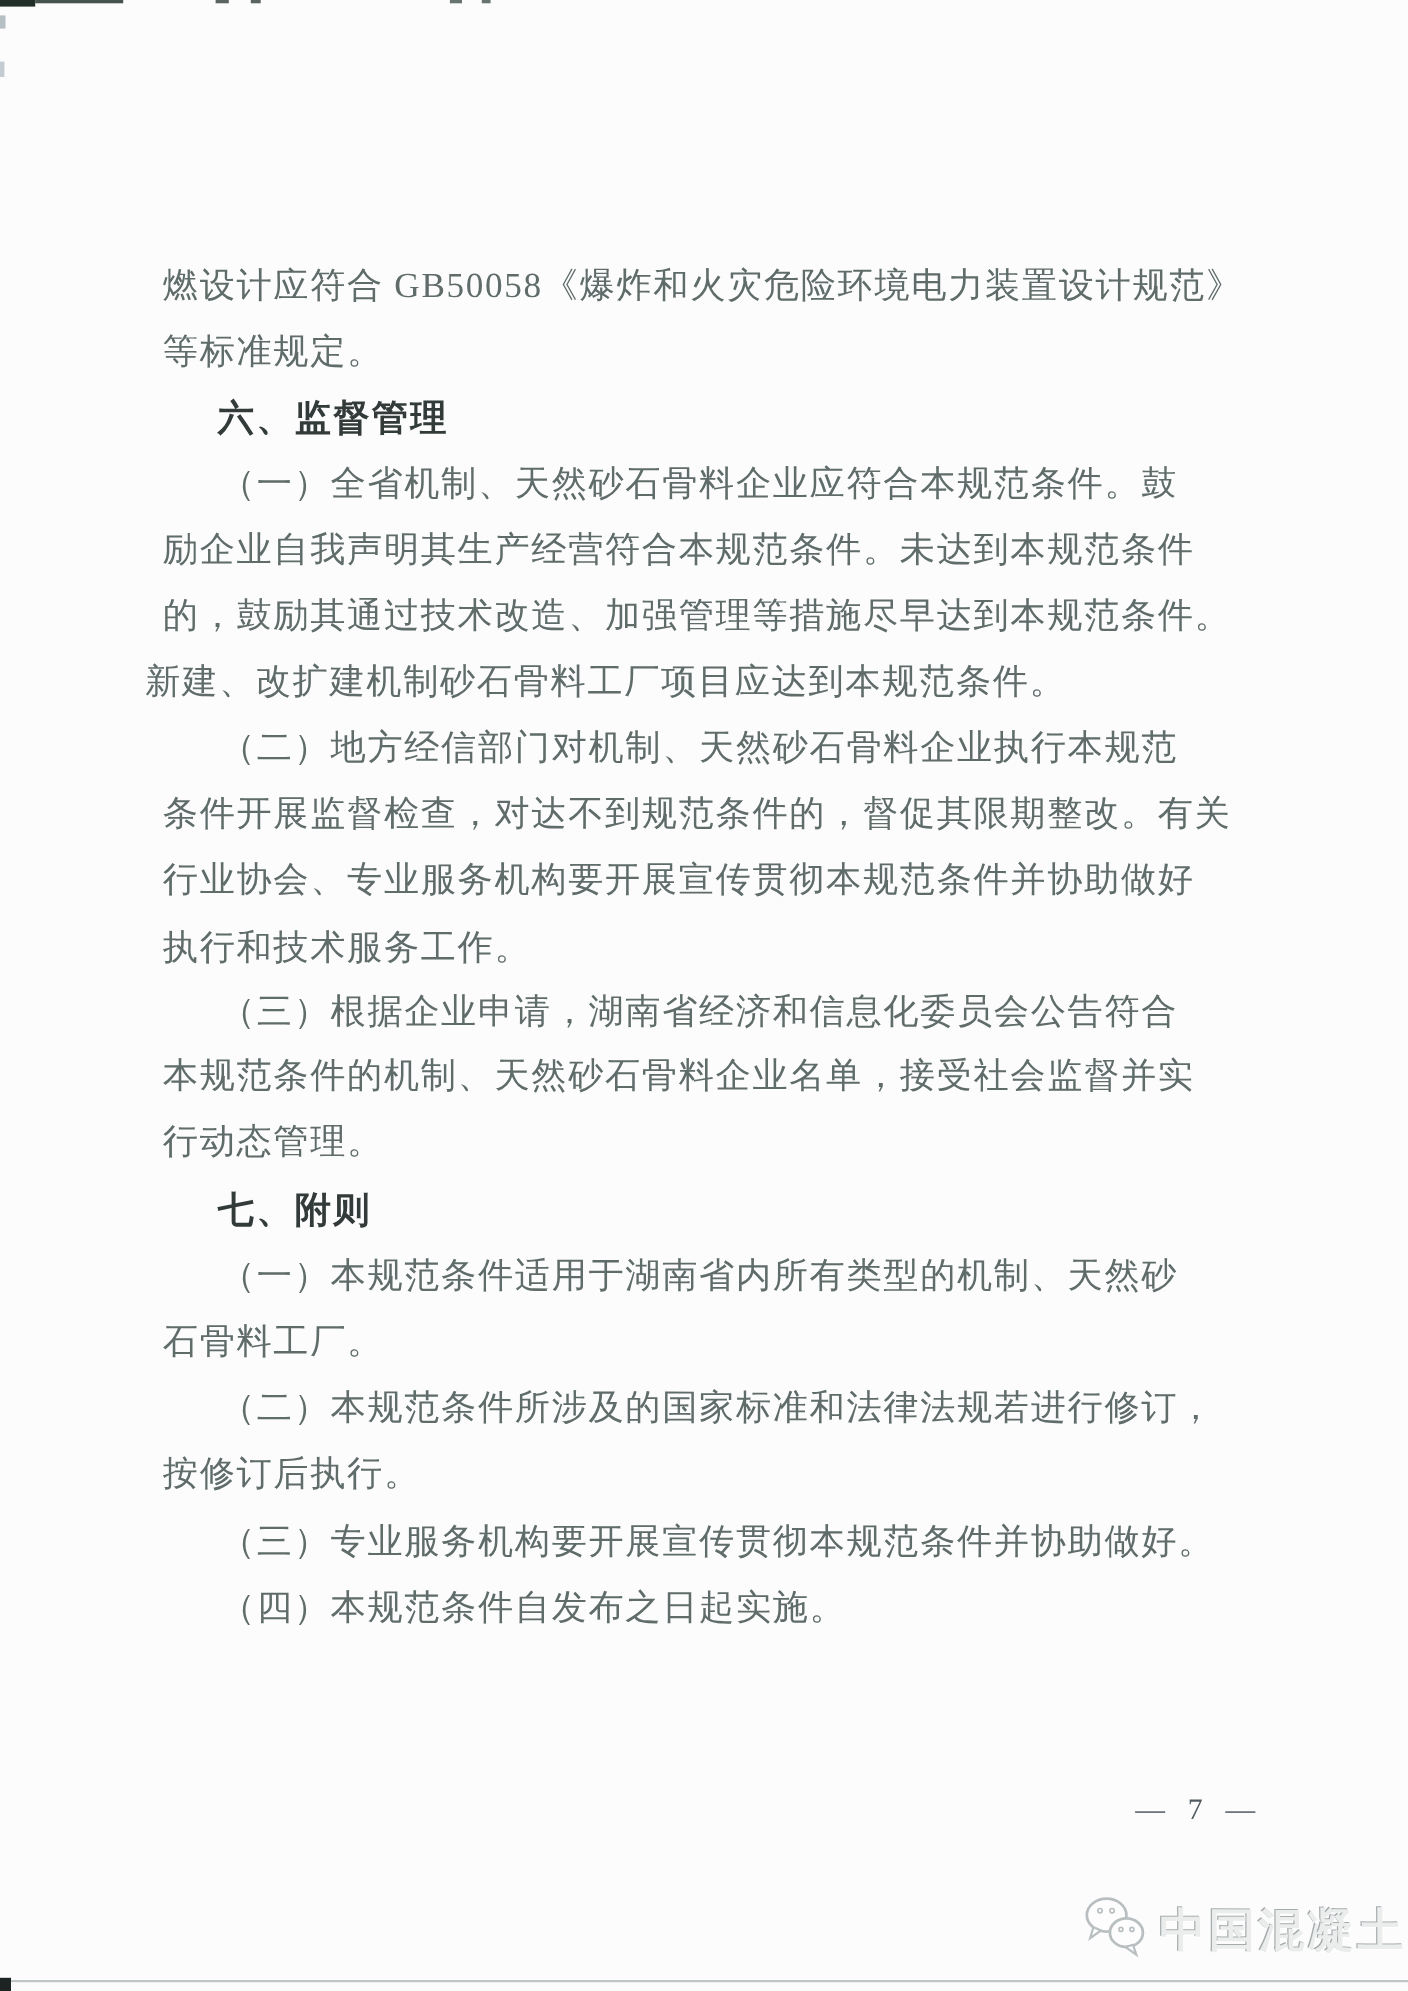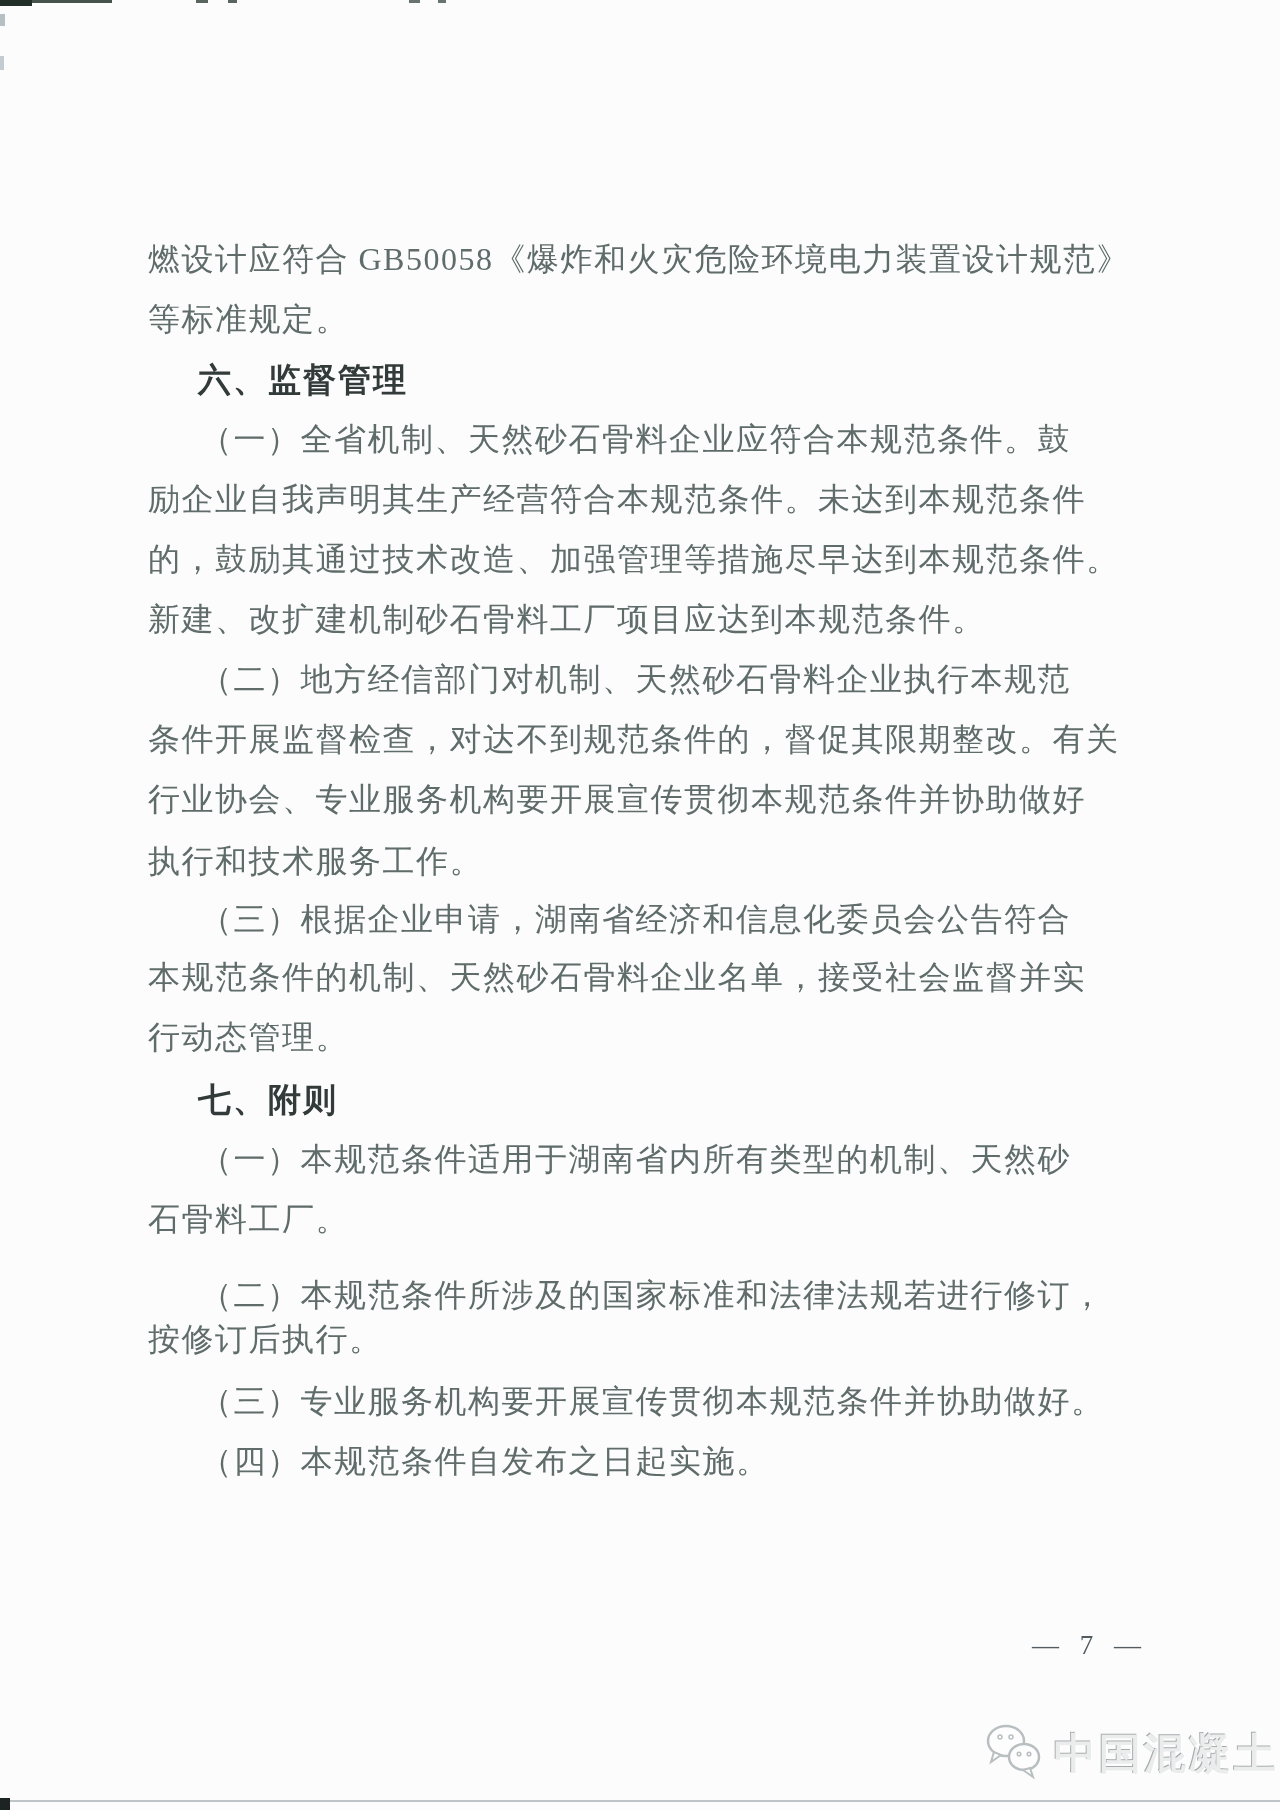--- a/index.html
+++ b/index.html
@@ -75,32 +75,32 @@
   <div class="artifact a6"></div>
   <div class="artifact a7"></div>
   <div class="artifact a8"></div>
 
   <div class="line" style="left:148px; top:238px;text-align:right;">燃设计应符合 GB50058《爆炸和火灾危险环境电力装置设计规范》</div>
   <div class="line" style="left:148px; top:298px;">等标准规定。</div>
   <div class="line heading" style="left:198px; top:358px;">六、监督管理</div>
   <div class="line" style="left:200px; top:418px;">（一）全省机制、天然砂石骨料企业应符合本规范条件。鼓</div>
   <div class="line" style="left:148px; top:478px;">励企业自我声明其生产经营符合本规范条件。未达到本规范条件</div>
   <div class="line" style="left:148px; top:538px;">的，鼓励其通过技术改造、加强管理等措施尽早达到本规范条件。</div>
-  <div class="line" style="left:148px; top:598px;">新建、改扩建机制砂石骨料工厂项目应达到本规范条件。</div>
+  <div class="line" style="left:132px; top:598px;">新建、改扩建机制砂石骨料工厂项目应达到本规范条件。</div>
   <div class="line" style="left:200px; top:658px;">（二）地方经信部门对机制、天然砂石骨料企业执行本规范</div>
   <div class="line" style="left:148px; top:718px;">条件开展监督检查，对达不到规范条件的，督促其限期整改。有关</div>
   <div class="line" style="left:148px; top:778px;">行业协会、专业服务机构要开展宣传贯彻本规范条件并协助做好</div>
   <div class="line" style="left:148px; top:840px;">执行和技术服务工作。</div>
   <div class="line" style="left:200px; top:898px;">（三）根据企业申请，湖南省经济和信息化委员会公告符合</div>
   <div class="line" style="left:148px; top:956px;">本规范条件的机制、天然砂石骨料企业名单，接受社会监督并实</div>
   <div class="line" style="left:148px; top:1016px;">行动态管理。</div>
   <div class="line heading" style="left:198px; top:1078px;font-family:Liberation Mono, monospace;">七、附则</div>
   <div class="line" style="left:200px; top:1138px;">（一）本规范条件适用于湖南省内所有类型的机制、天然砂</div>
   <div class="line" style="left:148px; top:1198px;">石骨料工厂。</div>
-  <div class="line" style="left:200px; top:1258px;margin-top:16px;">（二）本规范条件所涉及的国家标准和法律法规若进行修订，</div>
+  <div class="line" style="left:200px; top:1258px;">（二）本规范条件所涉及的国家标准和法律法规若进行修订，</div>
   <div class="line" style="left:148px; top:1318px;">按修订后执行。</div>
   <div class="line" style="left:200px; top:1380px;">（三）专业服务机构要开展宣传贯彻本规范条件并协助做好。</div>
   <div class="line" style="left:200px; top:1440px;">（四）本规范条件自发布之日起实施。</div>
 
   <div class="page-number">— 7 —</div>
 
   <div class="footer">
     <span>
       <svg class="wechat-icon" viewBox="0 0 62 56">
         <ellipse cx="22" cy="17" rx="18" ry="15" fill="#fdfdfe" stroke="#b9bfc1" stroke-width="2.5"></ellipse>

